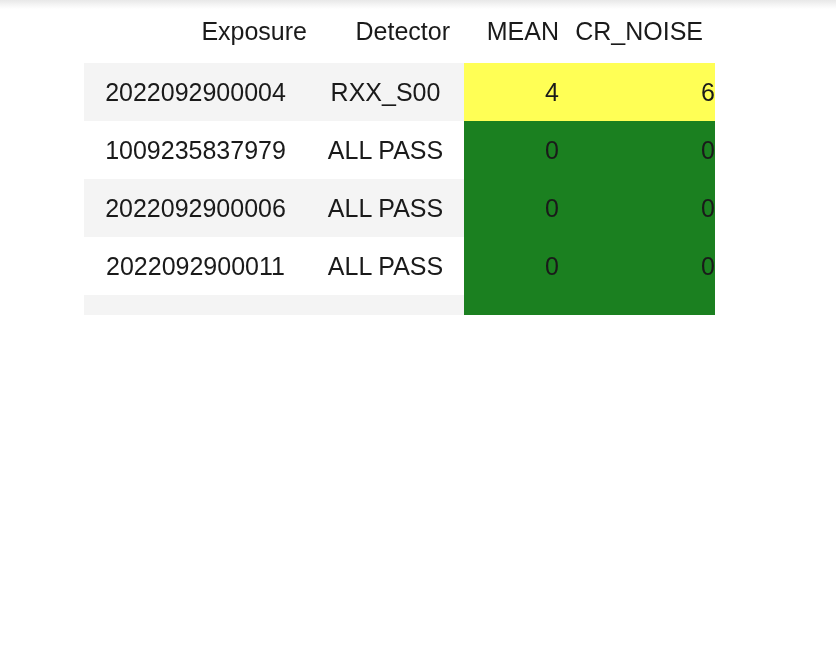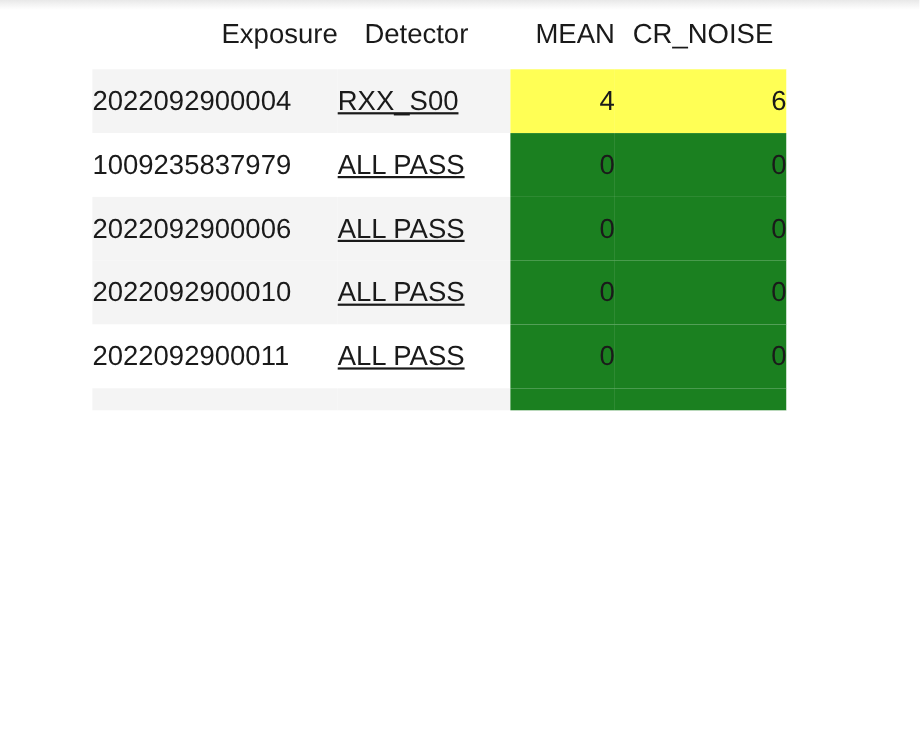--- a/index.html
+++ b/index.html
@@ -78,38 +78,38 @@
   col.c-tail     { width: 121px; }
 
   thead th {
     height: 63px;
     background: #ffffff;
     text-align: right;
     font-size: 25px;
     padding-bottom: 2px;
   }
   thead th.h-exposure { padding-right: 0px; margin-top: 33px; }
-  thead th.h-detector { padding-right: 14px; text-align: center; }
+  thead th.h-detector { padding-right: 14px; }
   thead th.h-mean     { padding-right: 0px; }
   thead th.h-crnoise  { padding-right: 12px; }
   thead th.h-blank    { background: #ffffff; }
 
   tbody tr { height: 58px; }
 
   tbody td { height: 58px; }
 
   td.cell-pad  { background: transparent; }
   td.cell-tail { background: #ffffff; }
 
   td.cell-exposure,
   td.cell-detector {
-    text-align: left;
+    text-align: center;
   }
   td.cell-exposure { padding-right: 0px; }
-  td.cell-detector { padding-right: 14px; text-decoration: underline; }
+  td.cell-detector { padding-right: 14px; }
 
   td.cell-mean,
   td.cell-crnoise {
     text-align: right;
   }
   td.cell-mean    { padding-right: 0px; }
   td.cell-crnoise { padding-right: 12px; }
 
   
   tr.stripe-odd  td.cell-exposure,
@@ -169,28 +169,20 @@
           <td class="cell-tail"></td>
         </tr>
         <tr class="stripe-odd">
           <td class="cell-pad"></td>
           <td class="cell-exposure">2022092900006</td>
           <td class="cell-detector">ALL PASS</td>
           <td class="cell-mean status-pass">0</td>
           <td class="cell-crnoise status-pass">0</td>
           <td class="cell-tail"></td>
         </tr>
-        <tr class="stripe-odd">
-          <td class="cell-pad"></td>
-          <td class="cell-exposure">2022092900010</td>
-          <td class="cell-detector">ALL PASS</td>
-          <td class="cell-mean status-pass">0</td>
-          <td class="cell-crnoise status-pass">0</td>
-          <td class="cell-tail"></td>
-        </tr>
         <tr class="stripe-even">
           <td class="cell-pad"></td>
           <td class="cell-exposure">2022092900011</td>
           <td class="cell-detector">ALL PASS</td>
           <td class="cell-mean status-pass">0</td>
           <td class="cell-crnoise status-pass">0</td>
           <td class="cell-tail"></td>
         </tr>
         <tr class="partial-row stripe-odd">
           <td class="cell-pad"></td>

